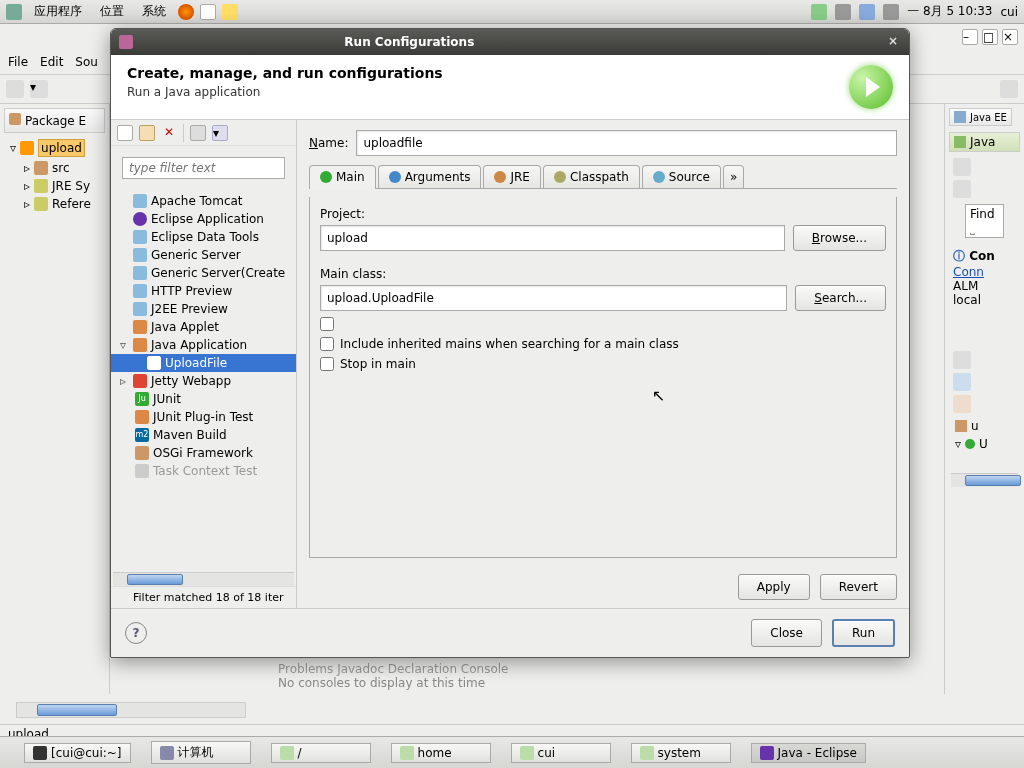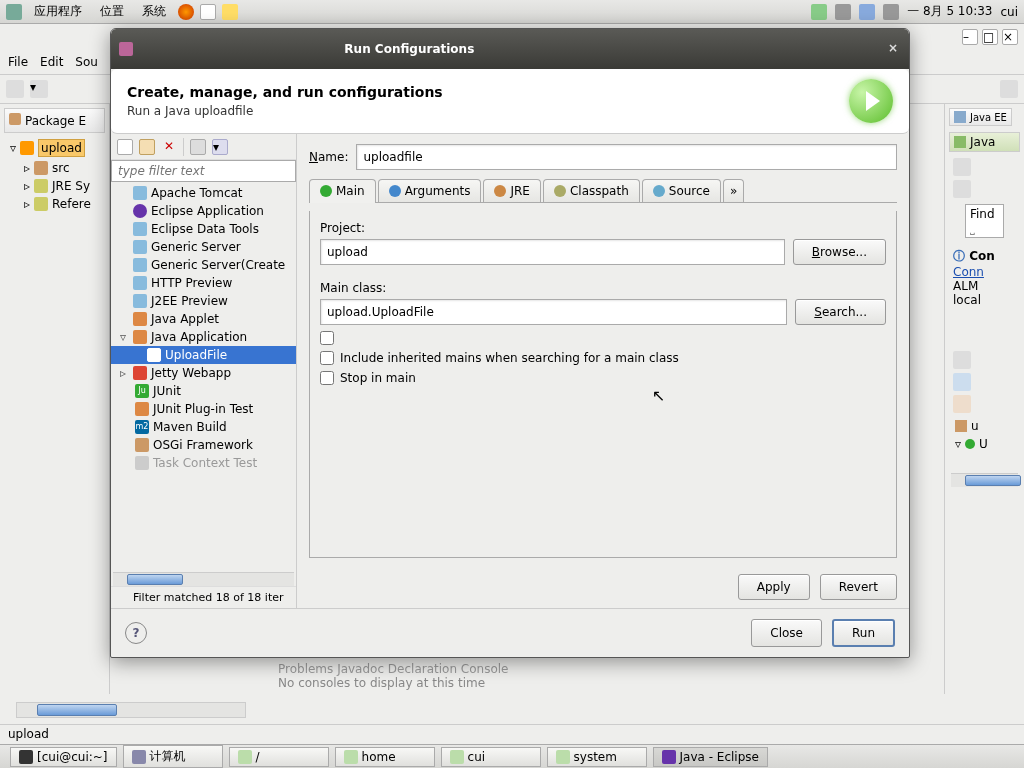--- a/index.html
+++ b/index.html
@@ -33,46 +33,46 @@
 .right-strip .mini { width:18px; height:18px; background:#ddd; margin:4px; border-radius:2px; }
 .right-strip .find { border:1px solid #aaa; padding:2px 4px; background:#fff; margin:6px 16px; }
 .right-strip .conn { padding:4px; }
 .right-strip .conn a { color:#1a4eb0; text-decoration:underline; }
 
 .eclipse-status { position:absolute; bottom:24px; left:0; right:0; height:20px; border-top:1px solid #ccc; padding:2px 8px; background:#eeeeec; }
 .eclipse-hsb { height:16px; background:#e4e4e2; border:1px solid #ccc; margin:2px 8px; position:relative; }
 .eclipse-hsb .thumb { position:absolute; left:20px; width:80px; top:1px; bottom:1px; background:linear-gradient(#bfd5f0,#6a9bd8); border:1px solid #5a7fb0; border-radius:2px; }
 
 
-.taskbar { position:absolute; bottom:0; left:0; right:0; height:24px; background:linear-gradient(#e8e8e6,#d6d6d3); border-top:1px solid #aaa; display:flex; align-items:center; gap:6px; padding:0 4px; }
+.taskbar { position:absolute; bottom:0; left:0; right:0; height:32px; background:linear-gradient(#e8e8e6,#d6d6d3); border-top:1px solid #aaa; display:flex; align-items:center; gap:20px; padding:0 4px; }
 .taskbar .task { border:1px solid #aaa; background:linear-gradient(#f8f8f6,#e0e0dd); padding:2px 8px; display:flex; gap:4px; align-items:center; min-width:100px; font-size:11px; }
 .taskbar .task.active { background:linear-gradient(#d8d8d5,#c8c8c5); }
 .taskbar .ticon { width:14px; height:14px; background:#88a; border-radius:2px; }
 
 
 .dialog { position:absolute; left:110px; top:28px; width:800px; height:630px; background:#eeeeec; border:1px solid #555; box-shadow:0 4px 20px rgba(0,0,0,0.4); border-radius:6px 6px 2px 2px; overflow:hidden; display:flex; flex-direction:column; }
-.dlg-title { height:40px; background:linear-gradient(#5a5a56,#3a3a36); color:#fff; display:flex; align-items:center; padding:0 8px; font-weight:bold; border-radius:5px 5px 0 0; }
+.dlg-title { height:26px; background:linear-gradient(#5a5a56,#3a3a36); color:#fff; display:flex; align-items:center; padding:0 8px; font-weight:bold; border-radius:5px 5px 0 0; }
 .dlg-title .close { margin-left:auto; width:16px; height:16px; text-align:center; color:#ddd; cursor:pointer; }
-.dlg-header { padding:10px 16px; display:flex; align-items:center; border-bottom:1px solid #ccc; background:#fff;border-radius:6px; }
+.dlg-header { padding:10px 16px; display:flex; border-bottom:1px solid #ccc; background:#fff; }
 .dlg-header h2 { font-size:14px; font-weight:bold; }
 .dlg-header .sub { font-size:12px; color:#333; margin-top:4px; }
 .dlg-header .runicon { margin-left:auto; width:44px; height:44px; border-radius:50%; background:radial-gradient(circle at 30% 30%, #c8f5a8, #5bbd2a); display:flex; align-items:center; justify-content:center; box-shadow:0 0 6px rgba(90,190,40,0.6); }
 .dlg-header .runicon::before { content:""; border-left:14px solid #fff; border-top:10px solid transparent; border-bottom:10px solid transparent; margin-left:4px; }
 
 .dlg-body { flex:1; display:flex; }
 .dlg-left { width:186px; border-right:1px solid #ccc; display:flex; flex-direction:column; }
 .dlg-left-tb { height:26px; display:flex; align-items:center; gap:6px; padding:0 6px; border-bottom:1px solid #ddd; }
 .dlg-left-tb .i { width:16px; height:16px; border-radius:2px; }
 .dlg-left-tb .i.new { background:#fff; border:1px solid #aaa; }
 .dlg-left-tb .i.copy { background:#f5deb3; border:1px solid #c0a060; }
 .dlg-left-tb .i.del { color:#c00; font-weight:bold; text-align:center; line-height:14px; }
 .dlg-left-tb .i.col { background:#ddd; border:1px solid #aaa; }
 .dlg-left-tb .i.exp { background:#dde; border:1px solid #aac; }
 .dlg-left-tb .sep { width:1px; height:18px; background:#ccc; }
-.dlg-filter { margin:0; border:1px solid #aaa; padding:3px 6px; color:#888; font-style:italic; background:#fff; }
+.dlg-filter { margin:11px; border:1px solid #aaa; padding:3px 6px; color:#888; font-style:italic; background:#fff; }
 .dlg-tree { flex:1; overflow:auto; padding:2px 0; }
 .dlg-tree .node { display:flex; align-items:center; gap:4px; padding:2px 6px; white-space:nowrap; }
 .dlg-tree .node .tw { width:12px; text-align:center; color:#555; }
 .dlg-tree .node .ic { width:14px; height:14px; border-radius:2px; }
 .dlg-tree .node.level2 { padding-left:24px; }
 .dlg-tree .node.level2b { padding-left:36px; }
 .dlg-tree .node.sel { background:#3874d1; color:#fff; }
 .dlg-tree-hsb { height:14px; background:#e4e4e2; border-top:1px solid #ccc; position:relative; margin:0 2px; }
 .dlg-tree-hsb .thumb { position:absolute; left:14px; width:56px; top:1px; bottom:1px; background:linear-gradient(#bfd5f0,#6a9bd8); border:1px solid #5a7fb0; border-radius:2px; }
 .dlg-tree-status { padding:4px 22px; border-top:1px solid #ddd; font-size:11px; white-space:nowrap; overflow:hidden; }
@@ -220,21 +220,21 @@
 
 <div class="dialog">
   <div class="dlg-title">
     <span style="width:14px;height:14px;background:#b69;border-radius:2px;margin-right:6px"></span>
     <span style="margin:0 auto">Run Configurations</span>
     <span class="close">×</span>
   </div>
   <div class="dlg-header">
     <div>
       <h2>Create, manage, and run configurations</h2>
-      <div class="sub">Run a Java uploadfile</div>
+      <div class="sub">Run a Java application</div>
     </div>
     <div class="runicon"></div>
   </div>
   <div class="dlg-body">
     <div class="dlg-left">
       <div class="dlg-left-tb">
         <span class="i new"></span>
         <span class="i copy"></span>
         <span class="i del">✕</span>
         <span class="sep"></span>

